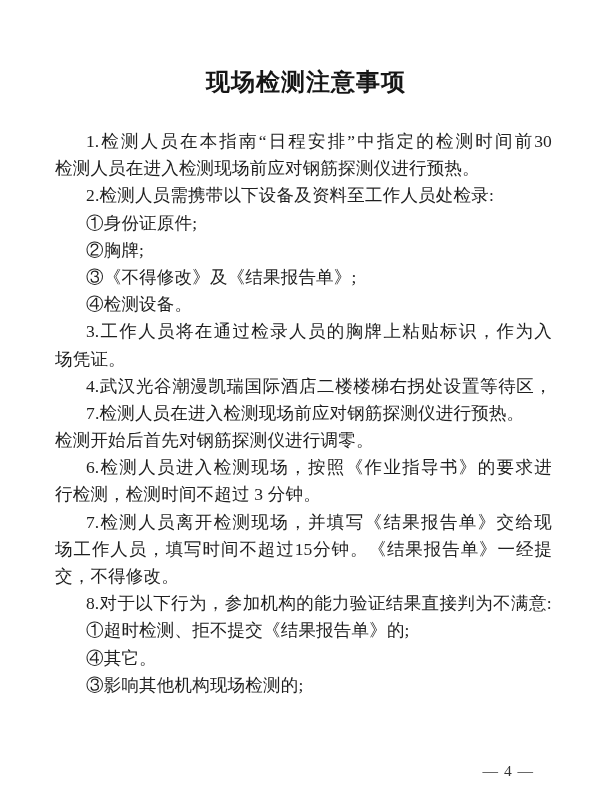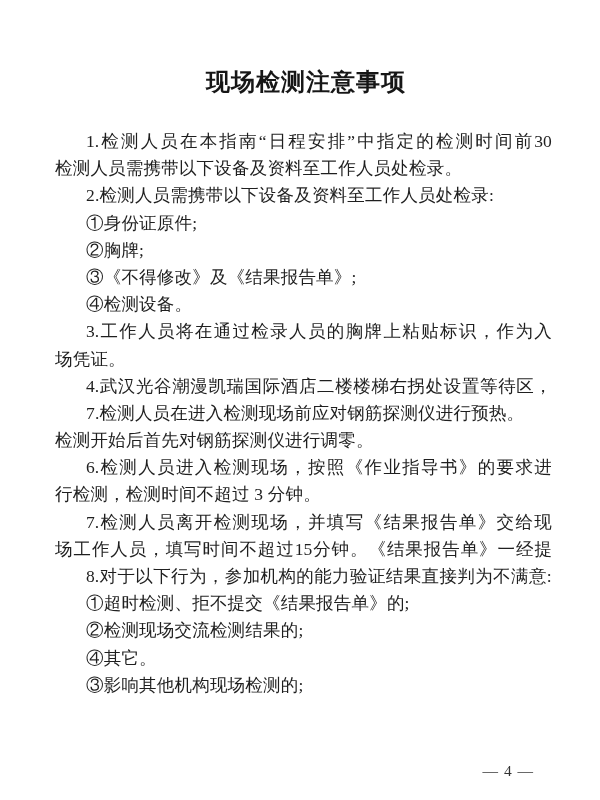--- a/index.html
+++ b/index.html
@@ -78,21 +78,21 @@
         <span>指</span>
         <span>定</span>
         <span>的</span>
         <span>检</span>
         <span>测</span>
         <span>时</span>
         <span>间</span>
         <span>前</span>
         <span>30</span>
       </div>
-      <div class="line">检测人员需携带以下设备及资料至工作人员处检录。</div>
+      <div class="line">检测人员在进入检测现场前应对钢筋探测仪进行预热。</div>
       <div class="line indent">2.检测人员需携带以下设备及资料至工作人员处检录:</div>
       <div class="line indent">①身份证原件;</div>
       <div class="line indent">②胸牌;</div>
       <div class="line indent">③《不得修改》及《结果报告单》;</div>
       <div class="line indent">④检测设备。</div>
       <div class="line indent fill">
         <span>3.</span>
         <span>工</span>
         <span>作</span>
         <span>人</span>
@@ -226,20 +226,21 @@
         <span>结</span>
         <span>果</span>
         <span>报</span>
         <span>告</span>
         <span>单</span>
         <span>》</span>
         <span>一</span>
         <span>经</span>
         <span>提</span>
       </div>
+      <div class="line">交，不得修改。</div>
       <div class="line indent fill">
         <span>8.</span>
         <span>对</span>
         <span>于</span>
         <span>以</span>
         <span>下</span>
         <span>行</span>
         <span>为</span>
         <span>，</span>
         <span>参</span>
@@ -256,19 +257,18 @@
         <span>直</span>
         <span>接</span>
         <span>判</span>
         <span>为</span>
         <span>不</span>
         <span>满</span>
         <span>意</span>
         <span>:</span>
       </div>
       <div class="line indent">①超时检测、拒不提交《结果报告单》的;</div>
-      <div class="line indent">②检测现场交流检测结果的;</div>
       <div class="line indent">④其它。</div>
       <div class="line indent">③影响其他机构现场检测的;</div>
     </div>
 
   <div class="page-number">— 4 —</div>
 </div>
 
 </body></html>

